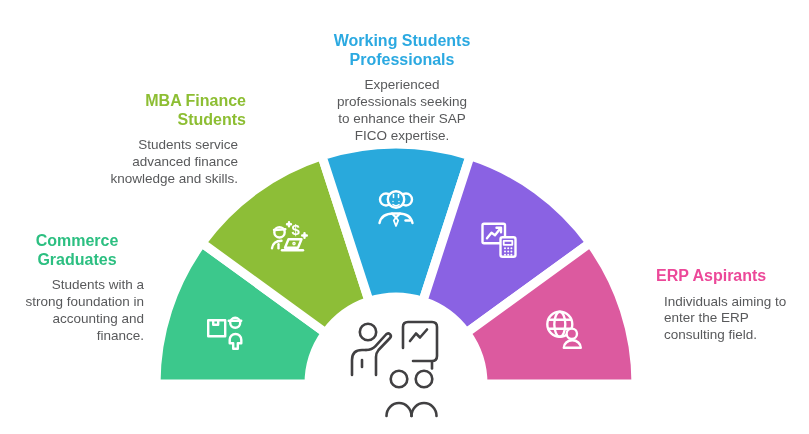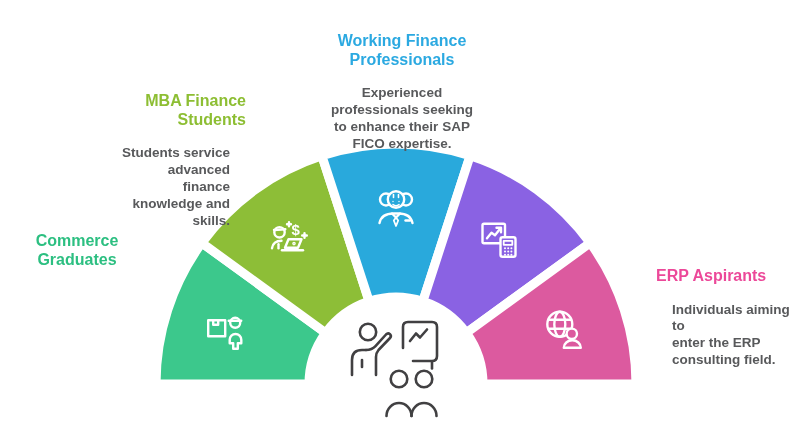--- a/index.html
+++ b/index.html
@@ -1,21 +1,21 @@
 <!DOCTYPE html>
 <html><head>
 <meta charset="utf-8">
 <style>
   html,body{margin:0;padding:0;background:#ffffff;}
   body{font-family:"Liberation Sans","DejaVu Sans",sans-serif;}
   .stage{position:relative;width:809px;height:434px;background:#ffffff;overflow:hidden;}
   .fan{position:absolute;left:0;top:0;}
   .seg-label{position:absolute;}
   .seg-label h2{margin:0 0 4px 0;font-size:16px;line-height:1.16;font-weight:bold;white-space:pre-line;}
-  .seg-label p{margin:16px;font-size:13.5px;line-height:1.25;color:#58595B;white-space:pre-line;font-weight:bold;}
+  .seg-label p{margin:8px;font-size:13.5px;line-height:1.25;color:#58595B;white-space:pre-line;}
   .align-right{text-align:right;}
   .align-center{text-align:center;}
   .align-left{text-align:left;}
 </style>
 </head>
 <body>
 
 <div class="stage">
 
   <svg class="fan" width="809" height="434" viewBox="0 0 809 434">
@@ -111,32 +111,36 @@
         <use href="#def-professor-person-icon" x="372.0" y="183.0" style="--seg:#29A9DC"></use>
         <use href="#def-chart-calculator-icon" x="476.0" y="216.8" style="--seg:#8A62E3"></use>
         <use href="#def-globe-user-icon" x="540.3" y="305.3" style="--seg:#DC5A9F"></use>
       </g>
     <use href="#def-trainer-presentation-icon" x="340" y="314"></use>
   </svg>
 
   <div class="seg-label align-right" style="right:657px;top:232px;width:150px;">
     <h2 style="color: rgb(44, 191, 129); text-align: center;">Commerce
 Graduates</h2>
+    <p>Students with a
+strong foundation in
+accounting and
+finance.</p>
   </div>
 
   <div class="seg-label align-right" style="right:563px;top:92px;width:145px;">
     <h2 style="color: rgb(141, 190, 51);">MBA Finance
 Students</h2>
     <p>Students service
 advanced finance
 knowledge and skills.</p>
   </div>
 
   <div class="seg-label align-center" style="left:294px;top:32px;width:216px;">
-    <h2 style="color: rgb(43, 169, 225);">Working Finance
+    <h2 style="color: rgb(43, 169, 225);">Working Students
 Professionals</h2>
     <p>Experienced
 professionals seeking
 to enhance their SAP
 FICO expertise.</p>
   </div>
 
 
   <div class="seg-label align-left" style="left:656px;top:267px;width:160px;">
     <h2 style="color: rgb(236, 72, 153);">ERP Aspirants</h2>

